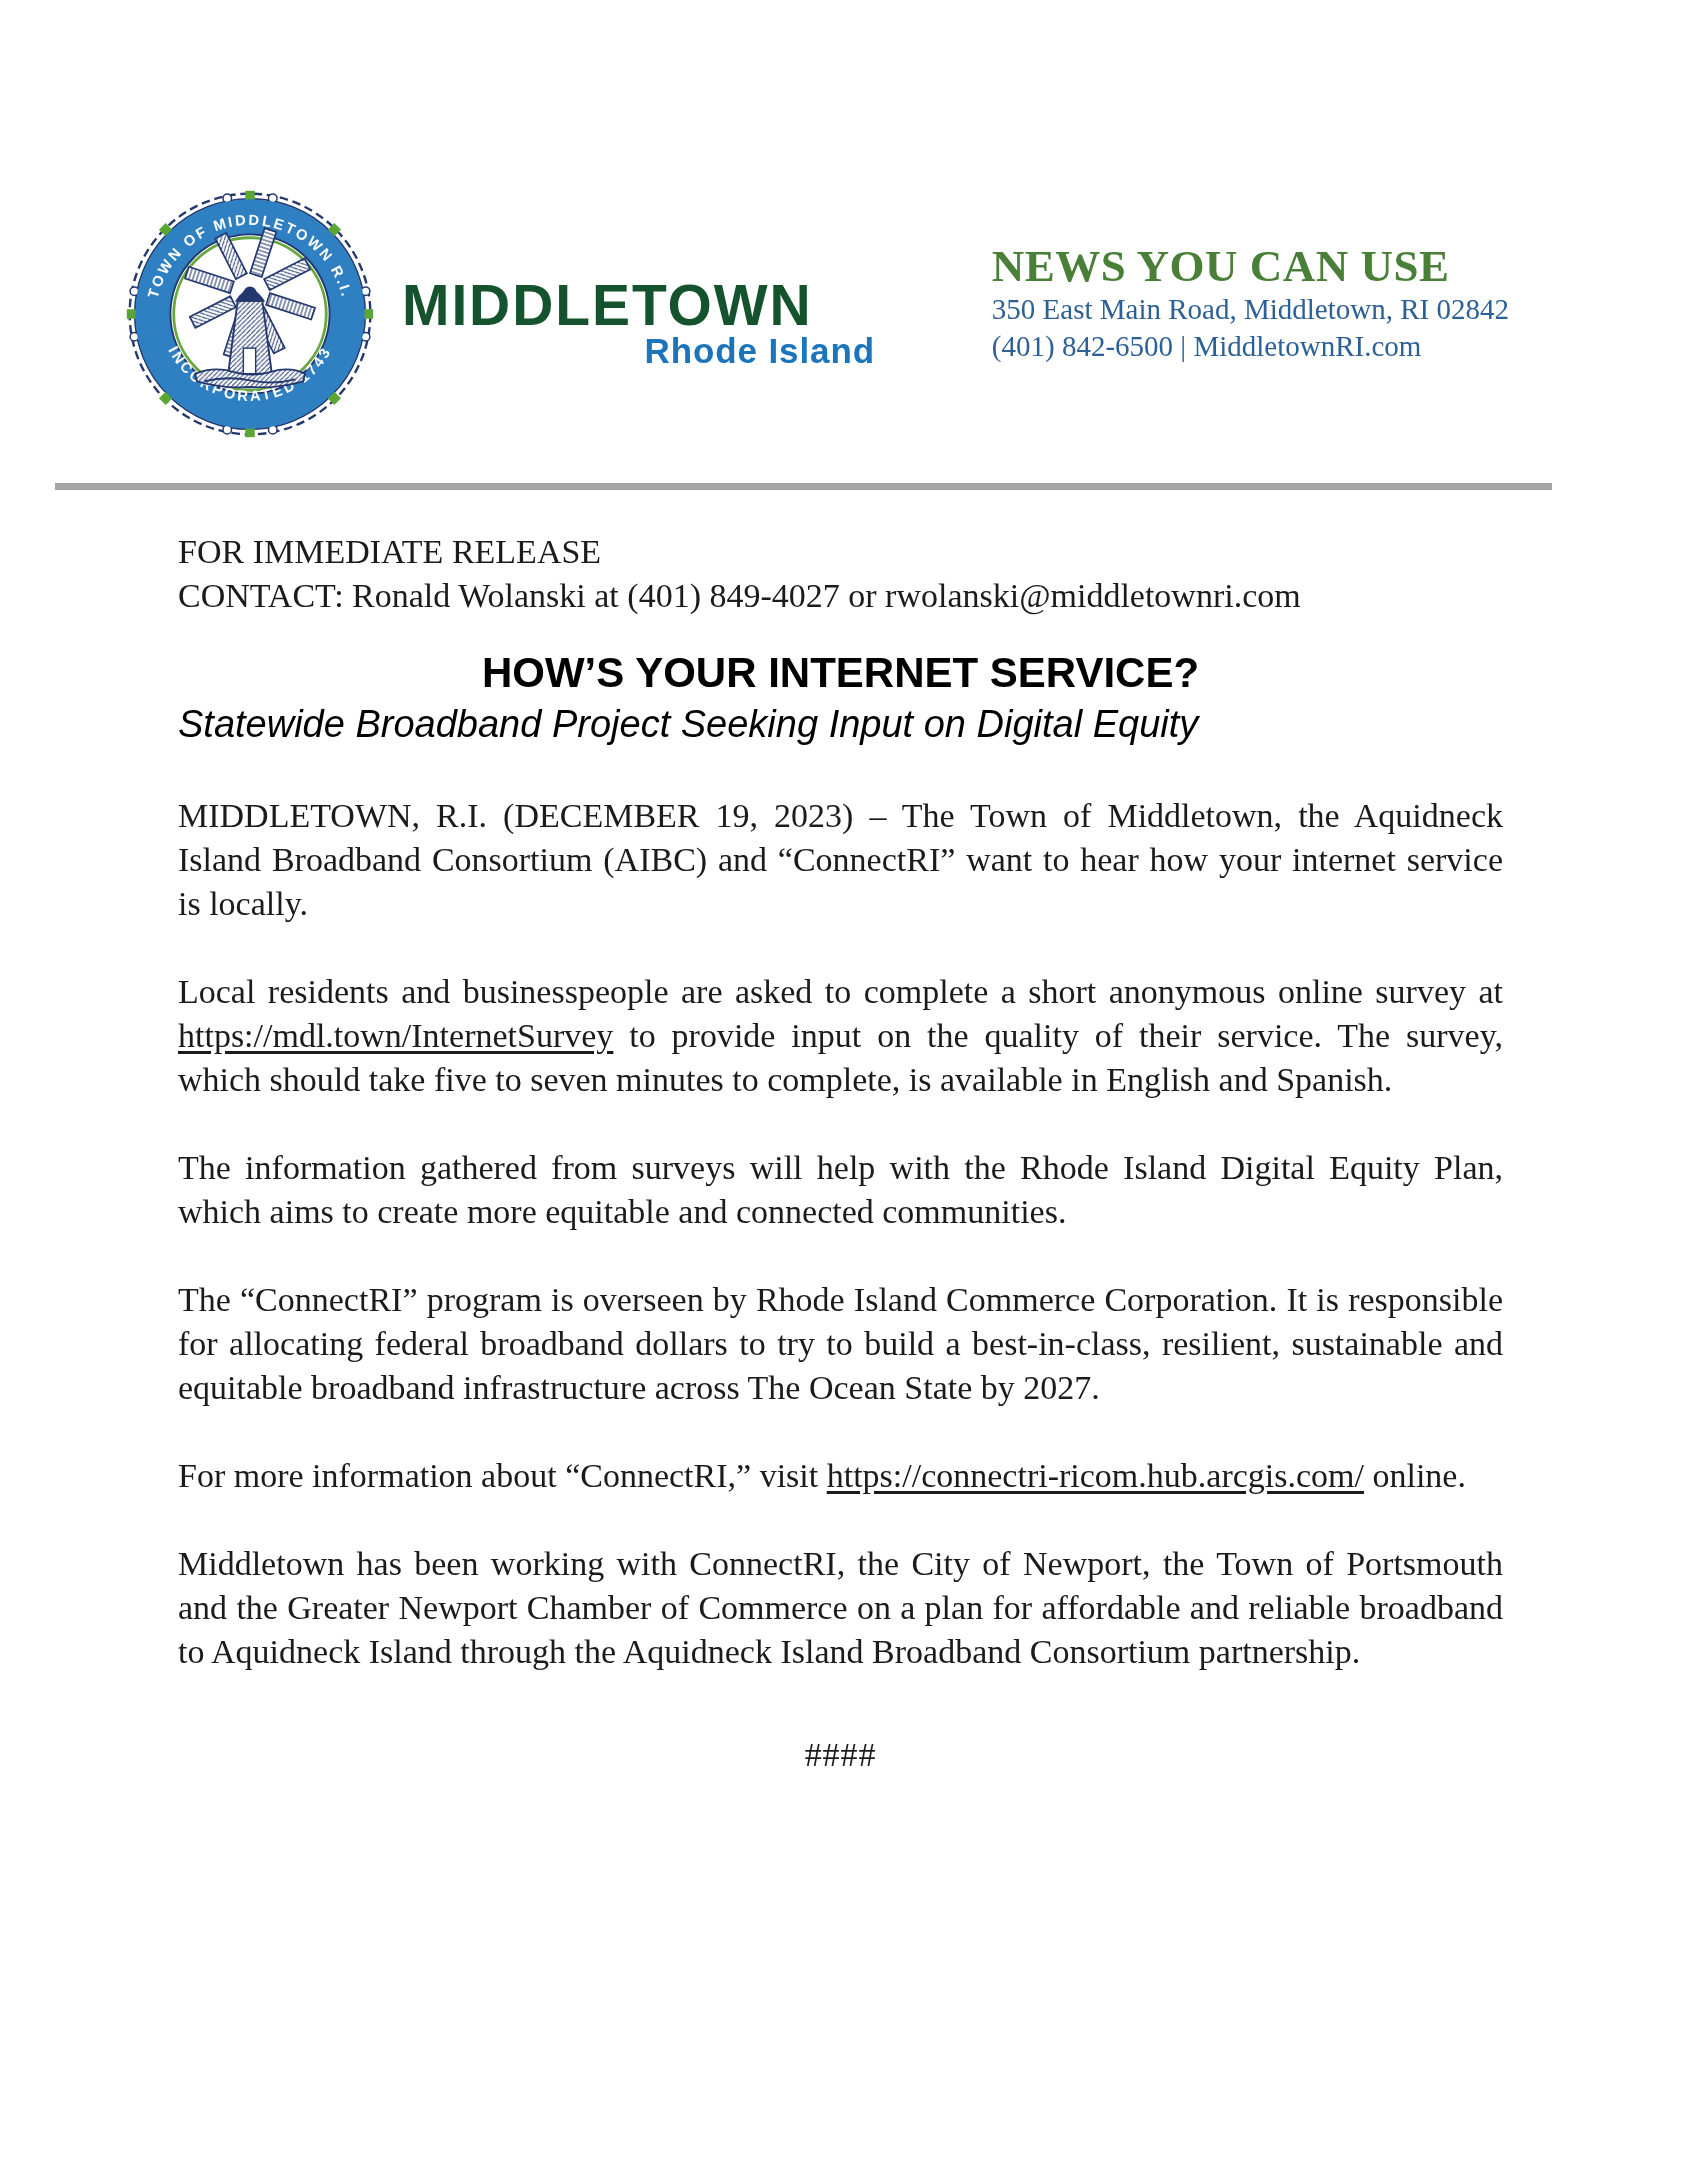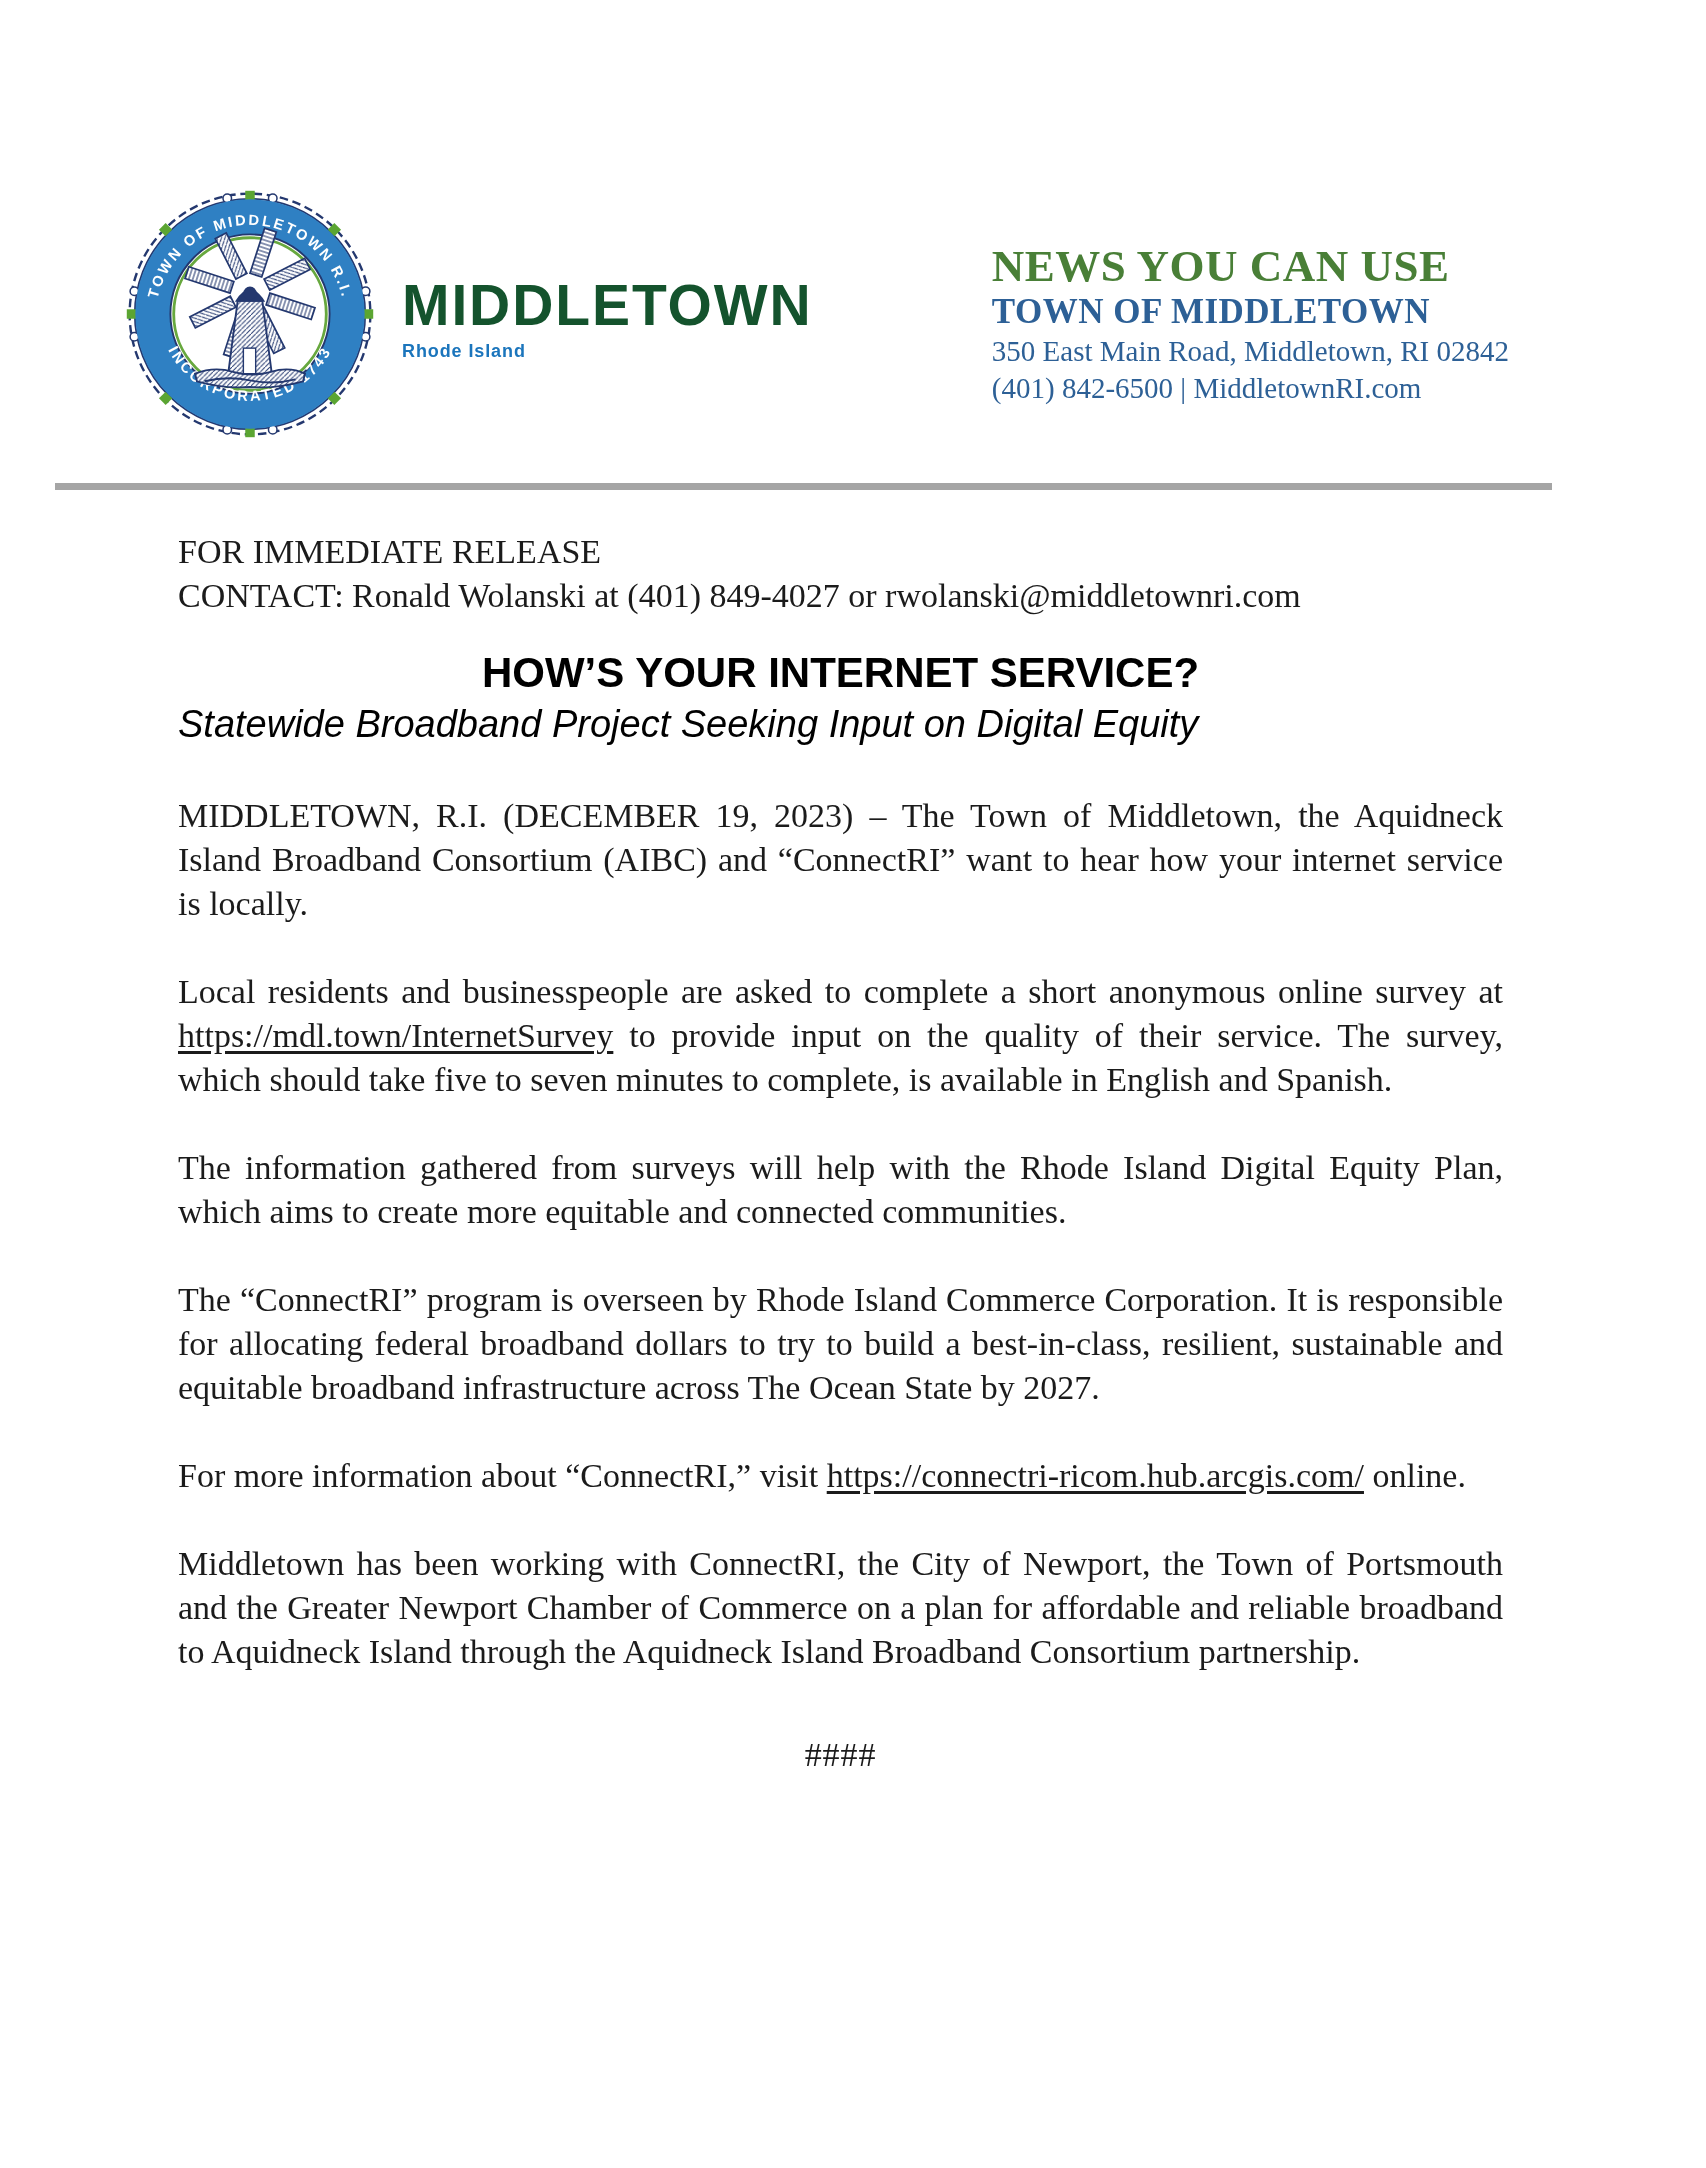--- a/index.html
+++ b/index.html
@@ -12,21 +12,21 @@
   
   .letterhead{position:absolute;left:0;top:0;width:1706px;height:483px;}
   .seal{position:absolute;left:123px;top:187px;width:254px;height:254px;}
   .wordmark{position:absolute;left:402px;top:276px;width:473px;}
   .wordmark-main{
     font-family:"Liberation Sans", sans-serif;font-weight:bold;
     font-size:57px;line-height:59px;color:#14532d;letter-spacing:1.9px;white-space:nowrap;
   }
   .wordmark-sub{
     font-family:"Liberation Sans", sans-serif;font-weight:bold;
-    font-size:18px;line-height:30px;color:#1b75bc;text-align:left;letter-spacing:0.9px;
+    font-size:35px;line-height:30px;color:#1b75bc;text-align:right;letter-spacing:0.9px;
     margin-top:0.9px;
   }
   .masthead-right{position:absolute;right:197px;top:242px;text-align:left;}
   .news-banner{
     font-family:"Liberation Serif", serif;font-weight:bold;
     font-size:45px;line-height:49px;color:#497f37;letter-spacing:0.5px;white-space:nowrap;
   }
   .org-name{
     font-family:"Liberation Serif", serif;font-weight:bold;
     font-size:35px;line-height:42px;color:#2d6096;letter-spacing:0.5px;white-space:nowrap;
@@ -156,21 +156,20 @@
     </g>
   </svg>
 
   <div class="wordmark">
     <div class="wordmark-main">MIDDLETOWN</div>
     <div class="wordmark-sub">Rhode Island</div>
   </div>
 
   <div class="masthead-right">
     <div class="news-banner">NEWS YOU CAN USE</div>
-    <div class="org-name">TOWN OF MIDDLETOWN</div>
     <div class="org-addr">350 East Main Road, Middletown, RI 02842</div>
     <div class="org-addr">(401) 842-6500 | MiddletownRI.com</div>
   </div>
 </header>
 
 <div class="divider"></div>
 
 <main class="content">
   <div class="release-line">FOR IMMEDIATE RELEASE</div>
   <div class="release-line">CONTACT: Ronald Wolanski at (401) 849-4027 or rwolanski@middletownri.com</div>

